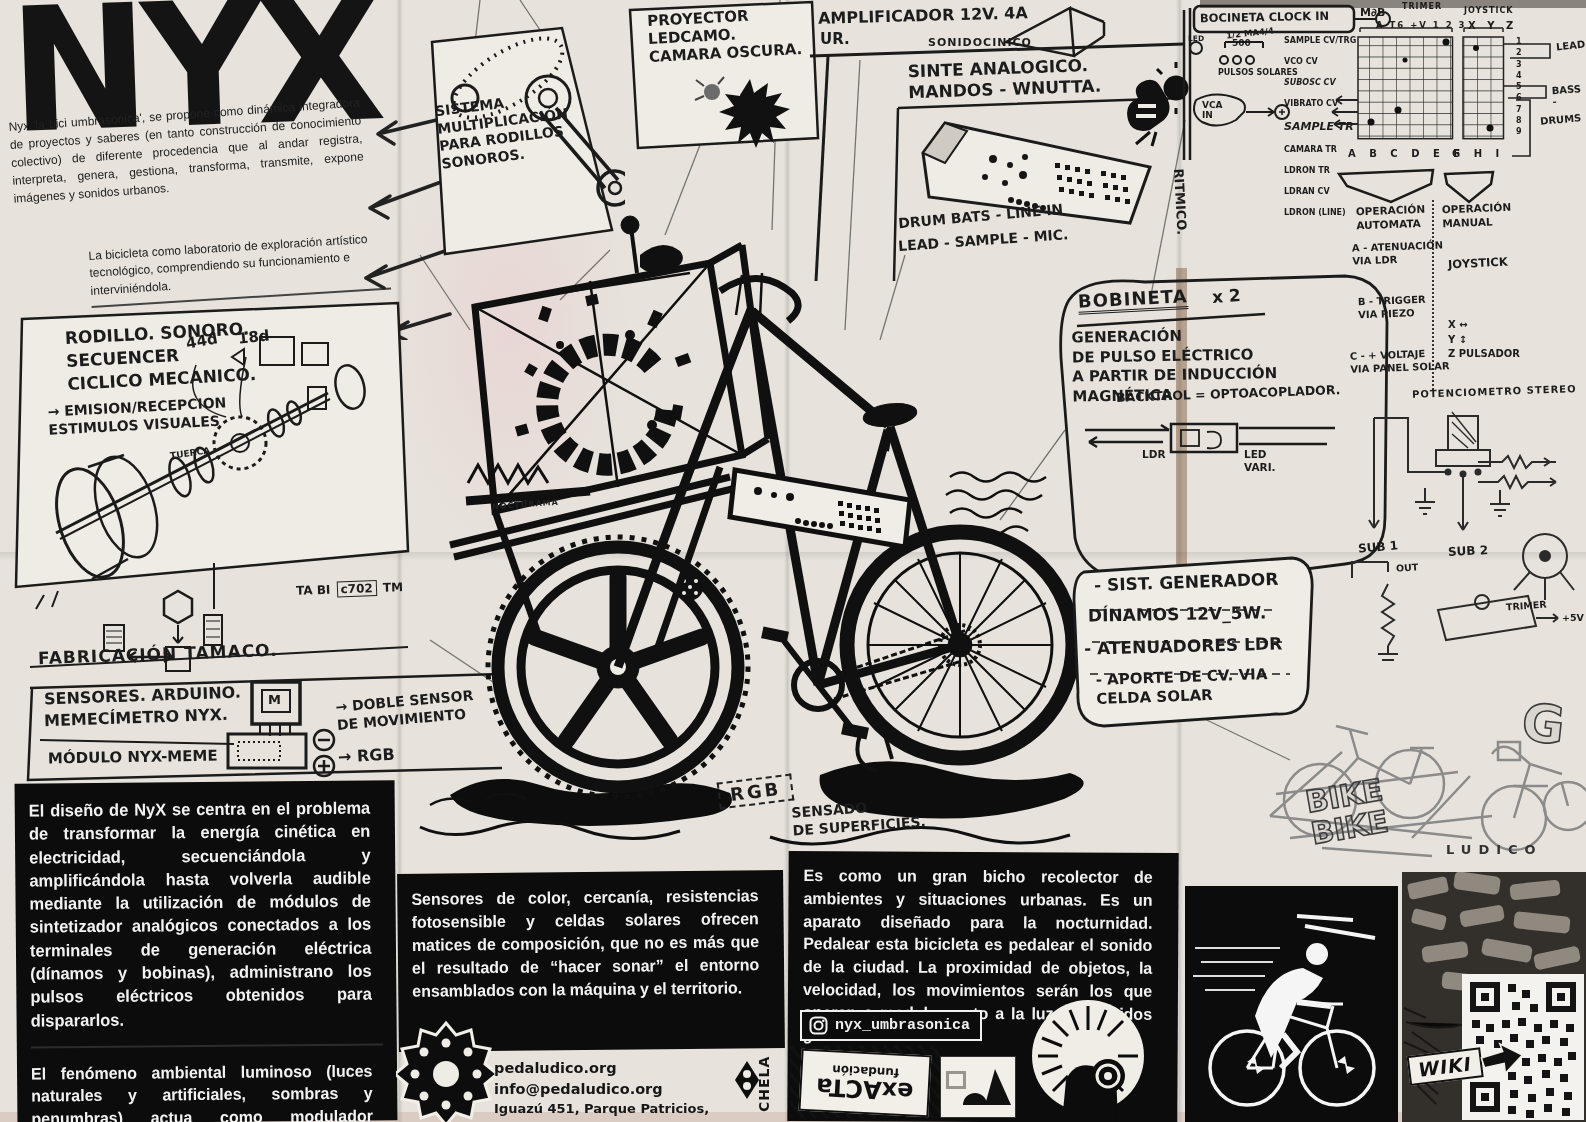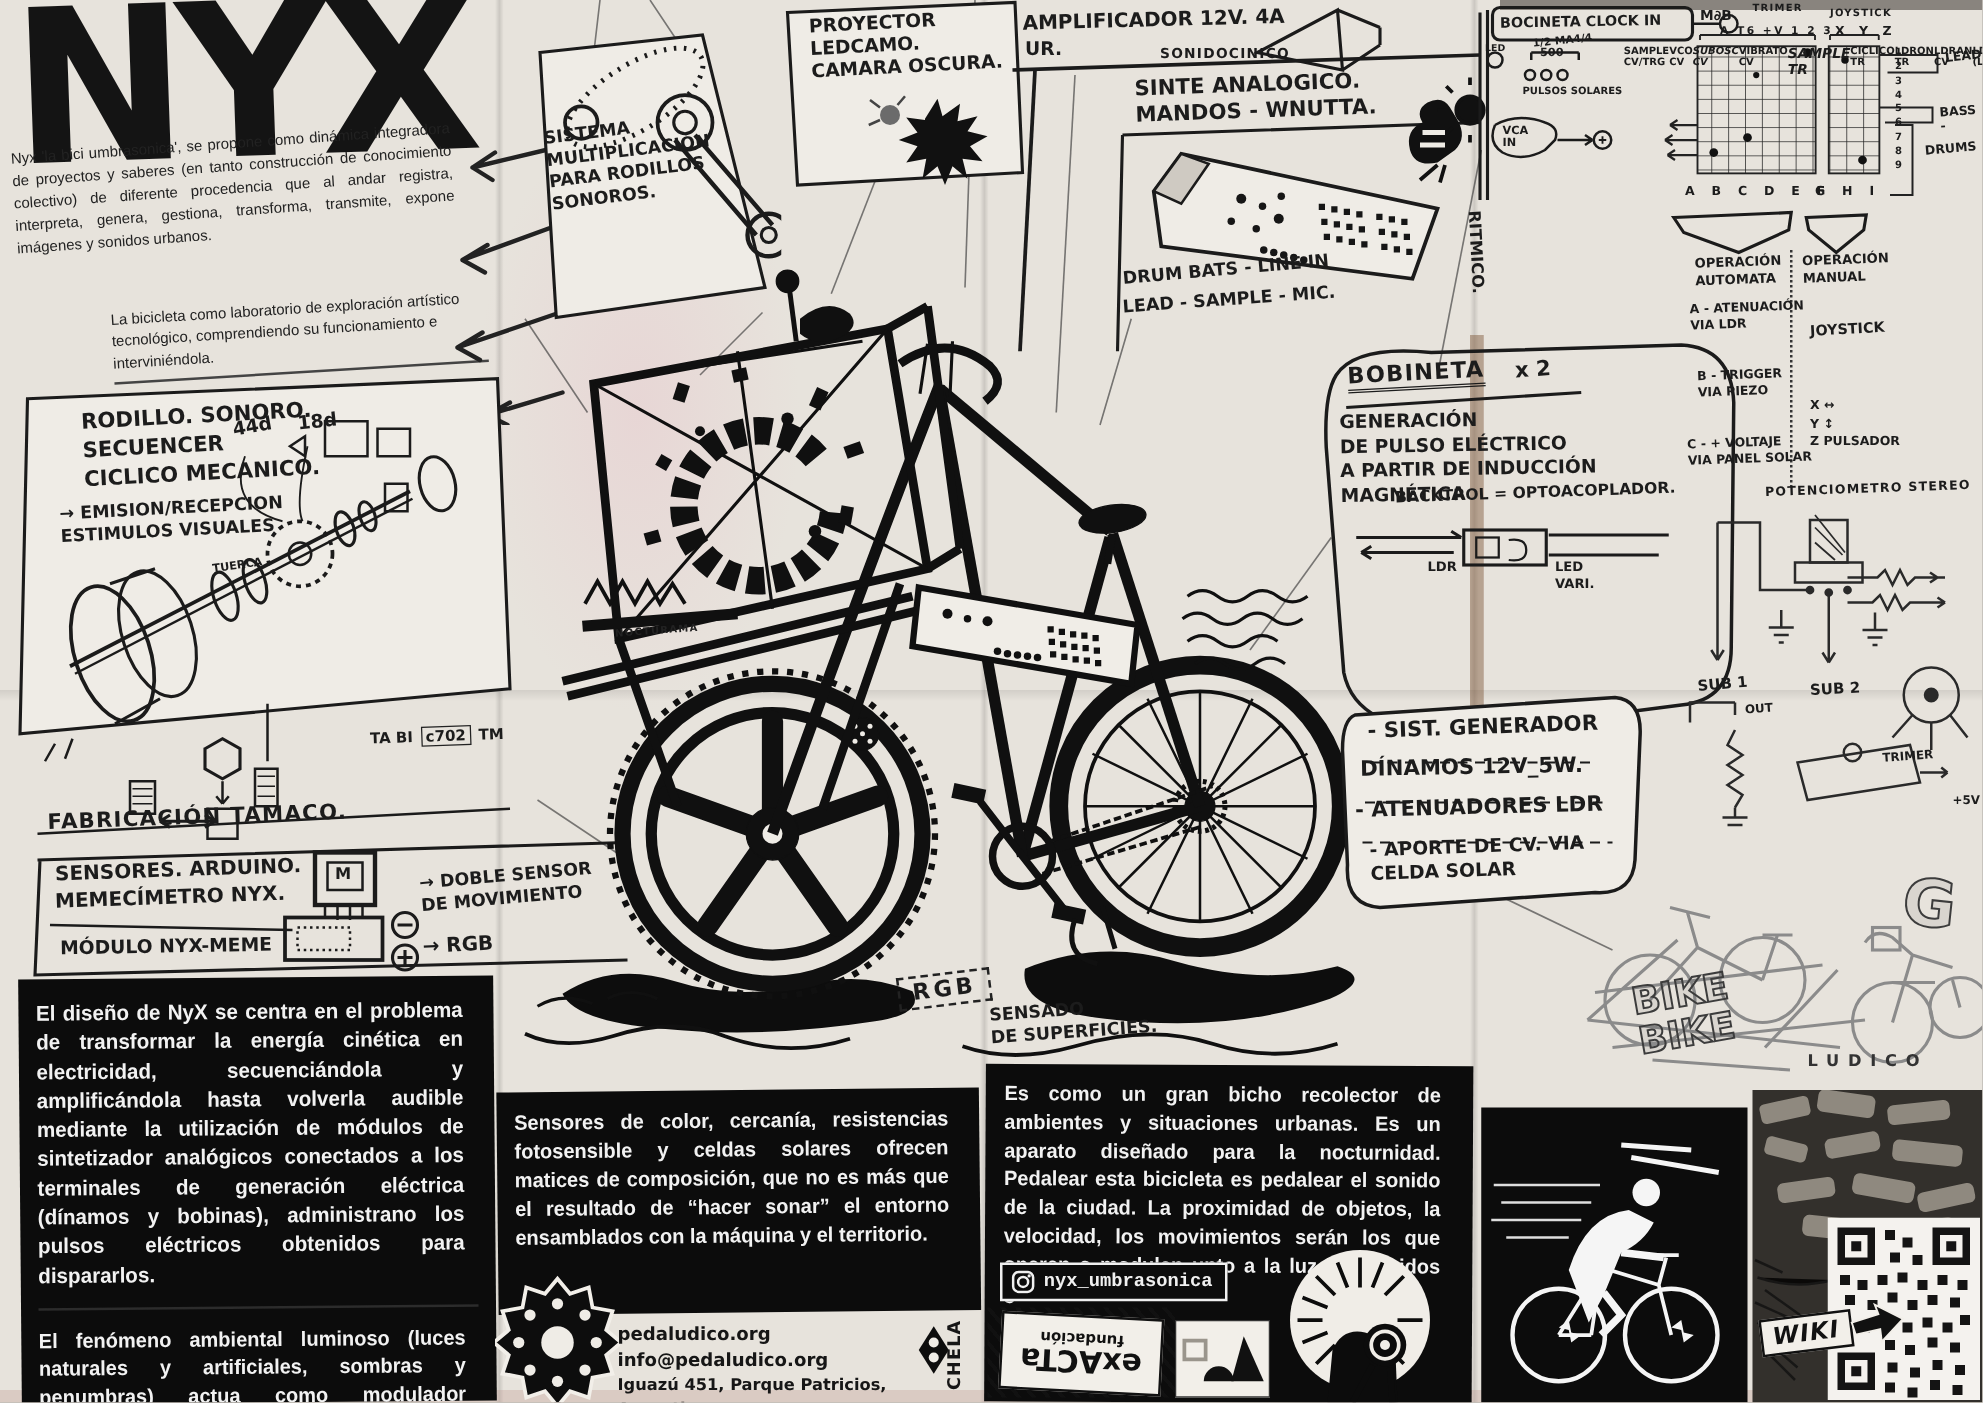--- a/index.html
+++ b/index.html
@@ -196,27 +196,27 @@
   <div class="abs hand" style="left:1200px;top:10px;font-size:11.5px;transform:rotate(-1deg);">BOCINETA CLOCK IN</div>
   <div class="abs hand" style="left:1360px;top:6px;font-size:11px;">M∂B</div>
   <div class="abs hand" style="left:1402px;top:2px;font-size:8px;letter-spacing:1px;">TRIMER</div>
   <div class="abs hand" style="left:1360px;top:20px;font-size:8.5px;letter-spacing:2px;margin-left:16px;">A T6 +V 1 2 3</div>
   <div class="abs hand" style="left:1464px;top:6px;font-size:8px;letter-spacing:1px;">JOYSTICK</div>
   <div class="abs hand" style="left:1468px;top:20px;font-size:10px;letter-spacing:4px;">X Y Z</div>
   <div class="abs hand" style="left:1226px;top:28px;font-size:8.5px;transform:rotate(-6deg);">1/2 MA4/4</div>
   <div class="abs hand" style="left:1232px;top:38px;font-size:9px;">500</div>
   <div class="abs hand" style="left:1218px;top:68px;font-size:8px;">PULSOS SOLARES</div>
   <div class="abs hand" style="left:1188px;top:34px;font-size:7.5px;">LED</div>
-  <div class="abs" style="left:1284px;top:36px;width:76px;display:flex;flex-direction:row;gap:0;margin-left:15px;">
+  <div class="abs" style="left:1284px;top:36px;width:76px;display:flex;flex-direction:column;gap:12px;">
     <span class="hand" style="font-size:8px;">SAMPLE CV/TRG</span>
     <span class="hand" style="font-size:8px;">VCO CV</span>
     <span class="hand" style="font-size:8px;font-style:italic;">SUBOSC CV</span>
     <span class="hand" style="font-size:8px;">VIBRATO CV</span>
     <span class="hand" style="font-size:11px;font-style:italic;">SAMPLE TR</span>
-    <span class="hand" style="font-size:8px;">CICLICO TR</span>
+    <span class="hand" style="font-size:8px;">CAMARA TR</span>
     <span class="hand" style="font-size:8px;">LDRON TR</span>
     <span class="hand" style="font-size:8px;">LDRAN CV</span>
     <span class="hand" style="font-size:8px;">LDRON (LINE)</span>
   </div>
   <div class="abs hand pre" style="left:1516px;top:36px;font-size:8px;line-height:11.3px;text-align:center;">1
 2
 3
 4
 5
 6
@@ -501,21 +501,21 @@
       <polygon points="108,232 198,218 206,248 116,262"></polygon>
       <circle cx="152" cy="224" r="7"></circle>
       <path d="M206,240 h22 M228,240 l-5,-4 M228,240 l-5,4"></path>
     </g>
   </svg>
   <div class="abs hand" style="left:1412px;top:386px;font-size:10px;letter-spacing:1px;transform:rotate(-2deg);">POTENCIOMETRO STEREO</div>
   <div class="abs hand" style="left:1358px;top:540px;font-size:12px;transform:rotate(-5deg);">SUB 1</div>
   <div class="abs hand" style="left:1448px;top:544px;font-size:12px;transform:rotate(-3deg);">SUB 2</div>
   <div class="abs hand" style="left:1396px;top:562px;font-size:9.5px;transform:rotate(-4deg);">OUT</div>
   <div class="abs hand" style="left:1506px;top:600px;font-size:9.5px;transform:rotate(-4deg);">TRIMER</div>
-  <div class="abs hand" style="left:1562px;top:612px;font-size:9.5px;margin-top:23px;">+5V</div>
+  <div class="abs hand" style="left:1562px;top:612px;font-size:9.5px;">+5V</div>
 
   <svg class="abs" style="left:1262px;top:688px;" width="324" height="200" viewBox="0 0 324 200">
     <g stroke="#8b8b8b" stroke-width="2.5" fill="none">
       <circle cx="58" cy="112" r="36"></circle>
         <circle cx="148" cy="96" r="34"></circle>
       <path d="M58,112 L96,70 L148,96 M96,70 L88,42 M74,38 L106,46 M148,96 L160,60 M148,60 h24"></path>
       <path d="M8,128 L210,150 M14,106 L196,84 M8,128 L80,64 M150,150 L208,88"></path>
       <path d="M28,150 L230,128 M60,160 L170,168"></path>
       <circle cx="252" cy="130" r="32"></circle>
         <circle cx="306" cy="118" r="24"></circle>

